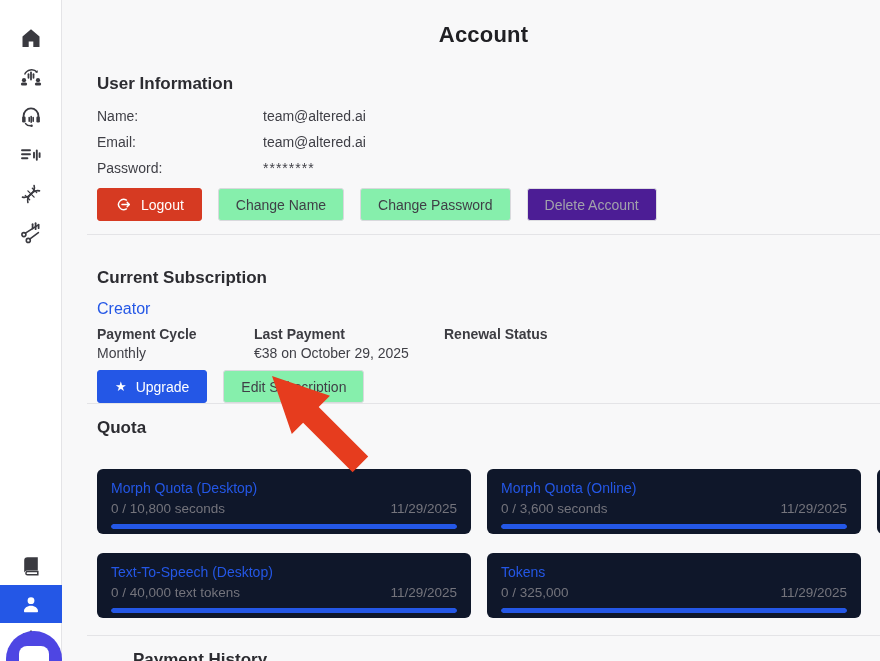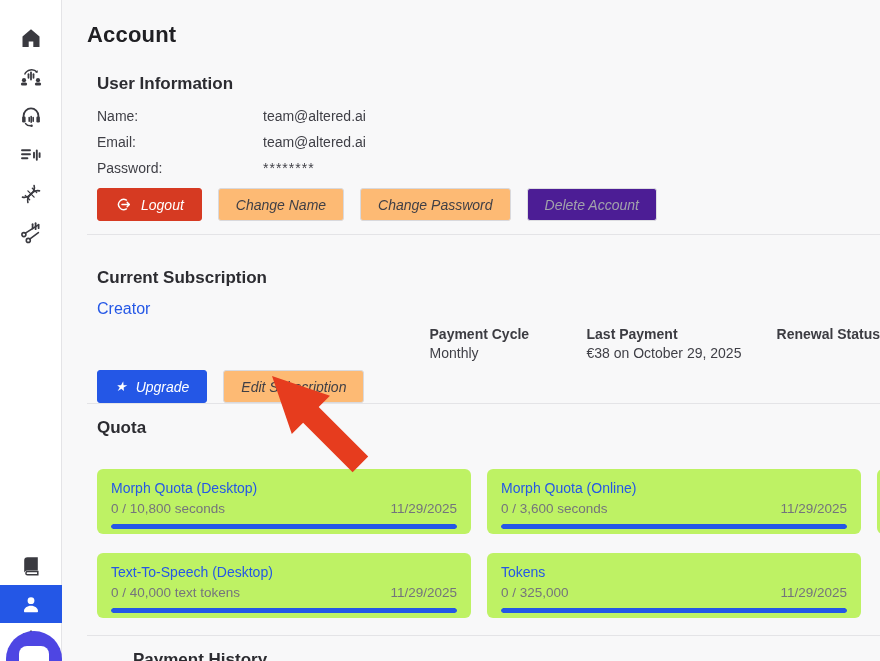--- a/index.html
+++ b/index.html
@@ -29,58 +29,58 @@
   .chat-bubble {
     position:absolute; left:6px; top:631px; width:56px; height:56px;
     border-radius:50%; background:#4e46e3; z-index:6; cursor:pointer;
   }
   .chat-bubble .screen {
     position:absolute; left:13px; top:15px; width:30px; height:26px;
     background:#ffffff; border-radius:8px;
   }
   
   .main { position:absolute; left:62px; top:0; right:0; bottom:0; padding-left:25px; overflow:hidden; }
-  .page-title { font-size:22px; font-weight:700; color:#202024; margin-top:22px; letter-spacing:.2px; }
+  .page-title { font-size:22px; font-weight:700; color:#202024; margin-top:22px; letter-spacing:.2px;text-align:center; }
   .section { padding-left:10px; }
   .divider { border:0; border-top:1px solid #e4e4e7; height:0; }
   h2.sec-h { font-size:17px; font-weight:600; color:#2c2c31; }
   
   .sec-user h2 { margin-top:26px; }
   .info-rows { margin-top:9px; }
   .info-row { display:flex; align-items:center; height:26px; font-size:14px; color:#3f3f46; }
   .info-label { width:166px; }
   .masked { letter-spacing:1px; }
   .btn-row { display:flex; gap:16px; margin-top:7px; }
   .btn {
     height:33px; padding:0 17px; font-size:14px; border-radius:3px;
     display:inline-flex; align-items:center; gap:9px; cursor:pointer;
-    border:1px solid transparent; font-family:inherit; white-space:nowrap;font-style:italic;
+    border:1px solid transparent; font-family:inherit; white-space:nowrap;
   }
   .btn-danger { background:#d63a22; color:#ffffff; border-color:#d63a22; }
-  .btn-secondary { background:#fdba74; color:#3f3f46; border-color:#d9d9dd; }
+  .btn-secondary { background:#86efac; color:#3f3f46; border-color:#d9d9dd; }
   .btn-disabled { background:#4c1d95; color:#a2a2ab; border-color:#dddde1; cursor:default; }
   .btn-primary { background:#2457e6; color:#ffffff; border-color:#2457e6; }
   .star-glyph { font-size:13px; line-height:1; }
   
   .sec-sub { margin-top:13px; }
   .plan-link { display:inline-block; margin-top:12px; font-size:16px; color:#2457e6; cursor:pointer; }
-  .sub-cols { display:flex; margin-top:7px; font-size:14px;justify-content:flex-end; }
+  .sub-cols { display:flex; margin-top:7px; font-size:14px; }
   .sub-col { line-height:19px; }
   .sub-col:nth-child(1){ width:125px; }
   .sub-col:nth-child(2){ width:190px;margin-left:32px; }
   .sub-label { font-weight:600; color:#3c3c42; }
   .sub-value { color:#3f3f46; }
   
   .sec-quota h2 { margin-top:14px; }
   .quota-grid {
     margin-top:31px; margin-bottom:17px;
     display:grid; grid-template-columns:374px 374px 374px; gap:19px 16px;
   }
   .quota-card {
-    background:#bef264; border-radius:6px; height:65px;
+    background:#0f172a; border-radius:6px; height:65px;
     padding:11px 14px 0 14px;
   }
   .qc-title { font-size:14px; font-weight:500; color:#2457e6; cursor:pointer; }
   .qc-row { display:flex; justify-content:space-between; margin-top:5px; font-size:13.5px; color:#74747c; }
   .qc-track { margin-top:8px; height:5px; border-radius:3px; background:transparent; overflow:hidden; }
   .qc-fill { height:5px; border-radius:3px; background:#2457e6; width:0; }
   
   .sec-pay h2 { margin-top:14px;margin-left:36px; }
   
   .arrow-overlay { position:absolute; left:0; top:0; width:880px; height:661px; pointer-events:none; z-index:9; }

